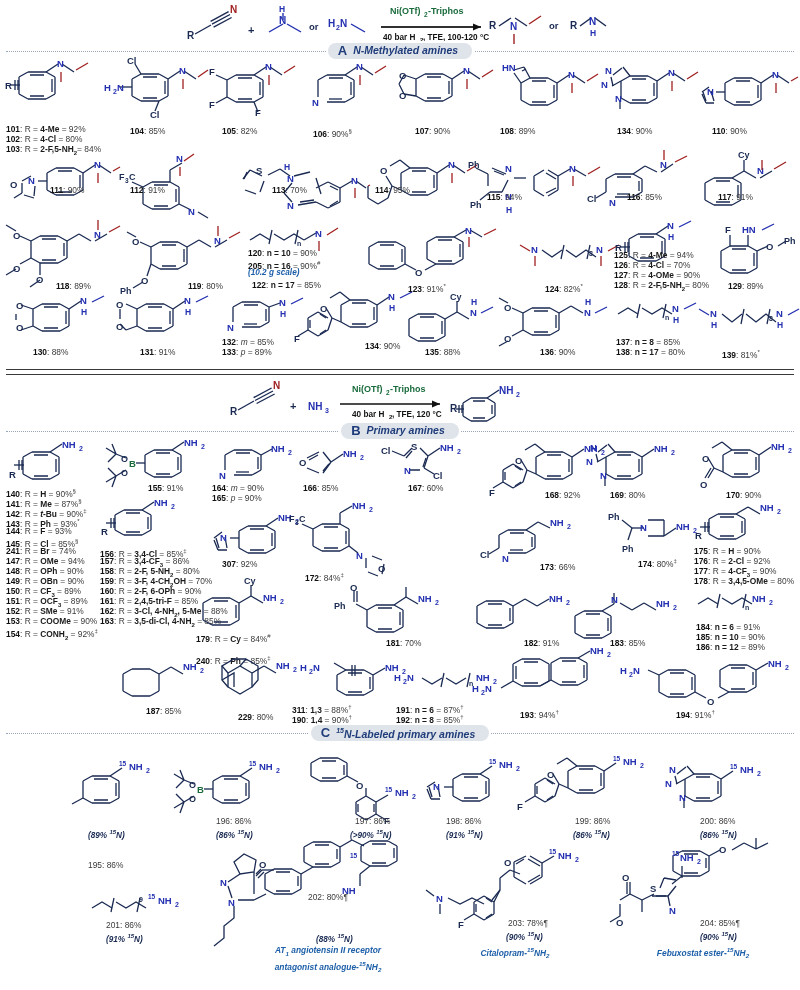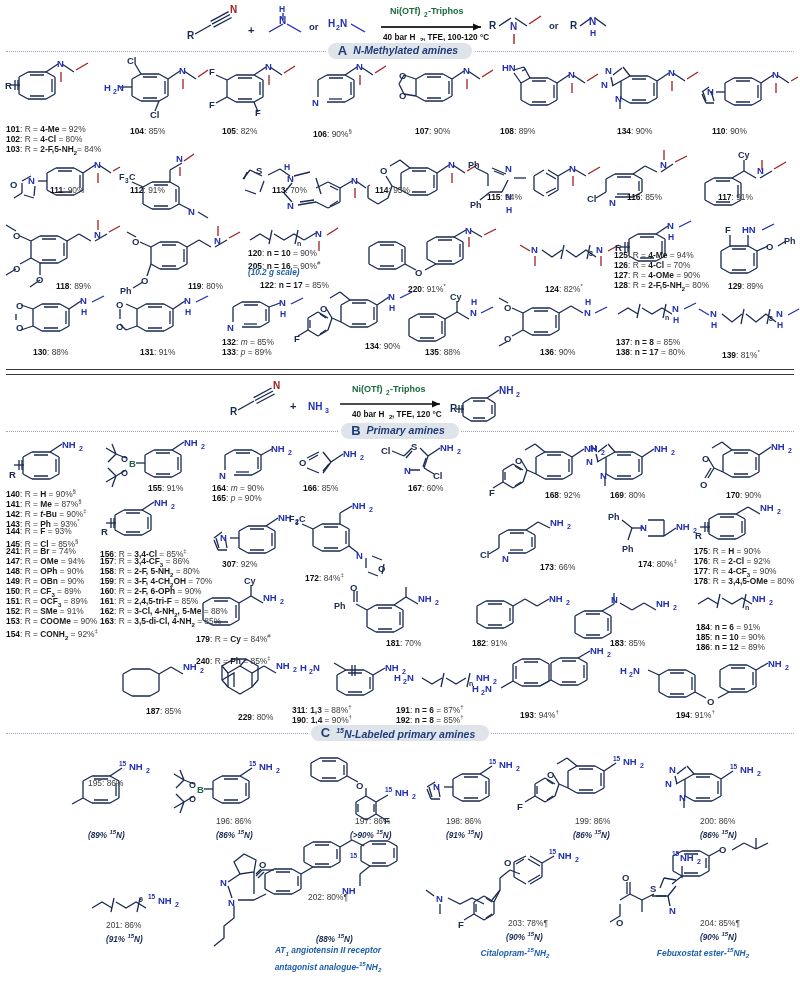--- a/index.html
+++ b/index.html
@@ -533,42 +533,42 @@
   <text x="67" y="19" font-size="9.5" fill="#2330b0">N</text>
   <g stroke="#a02020" stroke-width="1.3" fill="none">
           <path d="M79,17 L90,10"></path>
           <path d="M71,23 L71,33"></path>
         </g>
 </svg>
 </div>
 <div class="lab" style="left:248px;top:248px"><span class="nb">120</span>: <b>n = 10</b> = 90%</div>
 <div class="lab" style="left:248px;top:258px"><span class="nb">205</span>: <b>n = 16</b> = 90%<sup>#</sup></div>
 <div class="note" style="left:248px;top:268px">(10.2 g scale)</div>
-<div class="lab" style="left:260px;top:280px"><span class="nb">122</span>: <b>n = 17</b> = 85%</div>
+<div class="lab" style="left:252px;top:280px"><span class="nb">122</span>: <b>n = 17</b> = 85%</div>
 
 <div class="mol" style="left:360px;top:232px">
 <svg width="160" height="52" viewBox="0 0 160 52">
   <g stroke="#1a2a52" stroke-width="1.3" fill="none">
     <path d="M18,10 L36,10 M45,15 L45,32 M36,37 L18,37 M9,32 L9,15 M18,10 L9,15 M36,10 L45,15 M45,32 L36,37 M18,37 L9,32"></path>
     <path d="M20,13 L34,13 M42,17 L42,30 M20,34 L34,34"></path>
     <path d="M45,32 L56,38"></path>
     <path d="M65,38 L76,32"></path>
     <path d="M76,32 L94,32 M103,27 L103,10 M94,5 L76,5 M67,10 L67,27 M76,32 L67,27 M94,32 L103,27 M103,10 L94,5 M76,5 L67,10"></path>
     <path d="M78,29 L92,29 M100,25 L100,12 M78,8 L92,8"></path>
     <path d="M94,5 L106,-2 M110,-2 L122,5"></path>
   </g>
   <text x="55" y="44" font-size="9.5" fill="#1a2a52">O</text>
   <text x="105" y="2" font-size="9.5" fill="#2330b0">N</text>
   <g stroke="#a02020" stroke-width="1.3" fill="none">
           <path d="M124,3 L136,-3"></path>
           <path d="M109,5 L109,15"></path>
         </g>
 </svg>
 </div>
-<div class="lab" style="left:408px;top:281px"><span class="nb">220</span>: 91%<sup>*</sup></div>
+<div class="lab" style="left:408px;top:281px"><span class="nb">123</span>: 91%<sup>*</sup></div>
 
 <div class="mol" style="left:520px;top:232px">
 <svg width="110" height="36" viewBox="0 0 110 36">
   <g stroke="#1a2a52" stroke-width="1.3" fill="none">
     <path d="M22,18 L32,25 L42,18"></path>
     <path d="M46,18 L56,25 L66,18 L76,25"></path>
     <path d="M44,13 L41,27 M70,13 L67,27"></path>
   </g>
   <text x="11" y="21" font-size="9.5" fill="#2330b0">N</text>
   <g stroke="#a02020" stroke-width="1.3" fill="none">
@@ -1154,21 +1154,21 @@
 <svg width="110" height="52" viewBox="0 0 110 52">
   <g stroke="#1a2a52" stroke-width="1.3" fill="none">
     <path d="M16,16 L34,16 M43,21 L43,38 M34,43 L16,43 M7,38 L7,21 M16,16 L7,21 M34,16 L43,21 M43,38 L34,43 M16,43 L7,38"></path>
     <path d="M18,19 L32,19 M40,23 L40,36 M18,40 L32,40"></path>
     <path d="M43,21 L55,14 M55,14 L67,21 M67,21 L79,14"></path>
   </g>
   <text x="79" y="17" font-size="9.5" fill="#2330b0">NH</text>
   <text x="96" y="20" font-size="7" fill="#2330b0">2</text>
 </svg>
 </div>
-<div class="lab" style="left:472px;top:638px"><span class="nb">182</span>: 91%</div>
+<div class="lab" style="left:524px;top:638px"><span class="nb">182</span>: 91%</div>
 
 <div class="mol" style="left:570px;top:585px">
 <svg width="120" height="56" viewBox="0 0 120 56">
   <g stroke="#1a2a52" stroke-width="1.3" fill="none">
     <path d="M14,26 L32,26 M41,31 L41,48 M32,53 L14,53 M5,48 L5,31 M14,26 L5,31 M32,26 L41,31 M41,48 L32,53 M14,53 L5,48"></path>
     <path d="M16,29 L30,29 M38,33 L38,46 M16,50 L30,50"></path>
     <path d="M32,26 L44,19"></path>
     <path d="M44,19 L44,8"></path>
     <path d="M50,18 L62,25 M62,25 L74,18 M74,18 L86,25"></path>
   </g>
@@ -1316,21 +1316,21 @@
     <path d="M30,18 L48,18 M57,23 L57,40 M48,45 L30,45 M21,40 L21,23 M30,18 L21,23 M48,18 L57,23 M57,40 L48,45 M30,45 L21,40"></path>
     <path d="M32,21 L46,21 M54,25 L54,38 M32,42 L46,42"></path>
     <path d="M21,40 L10,46"></path>
     <path d="M48,18 L60,10"></path>
   </g>
   <text x="57" y="8" font-size="6.5" fill="#2330b0">15</text>
   <text x="67" y="12" font-size="9.5" fill="#2330b0">NH</text>
   <text x="84" y="15" font-size="7" fill="#2330b0">2</text>
 </svg>
 </div>
-<div class="lab" style="left:88px;top:778px">195: 86%</div>
+<div class="lab" style="left:88px;top:860px">195: 86%</div>
 <div class="isolab" style="left:88px;top:827px">(89% <sup>15</sup><i>N</i>)</div>
 
 <div class="mol" style="left:160px;top:758px">
 <svg width="130" height="66" viewBox="0 0 130 66">
   <g stroke="#1a2a52" stroke-width="1.3" fill="none">
     <path d="M62,18 L80,18 M89,23 L89,40 M80,45 L62,45 M53,40 L53,23 M62,18 L53,23 M80,18 L89,23 M89,40 L80,45 M62,45 L53,40"></path>
     <path d="M64,21 L78,21 M86,25 L86,38 M64,42 L78,42"></path>
     <path d="M53,31 L44,31"></path>
     <path d="M34,26 L24,22 M24,22 L16,30 M16,36 L24,44 M24,44 L34,38"></path>
     <path d="M24,22 L14,16 M24,22 L20,12"></path>

